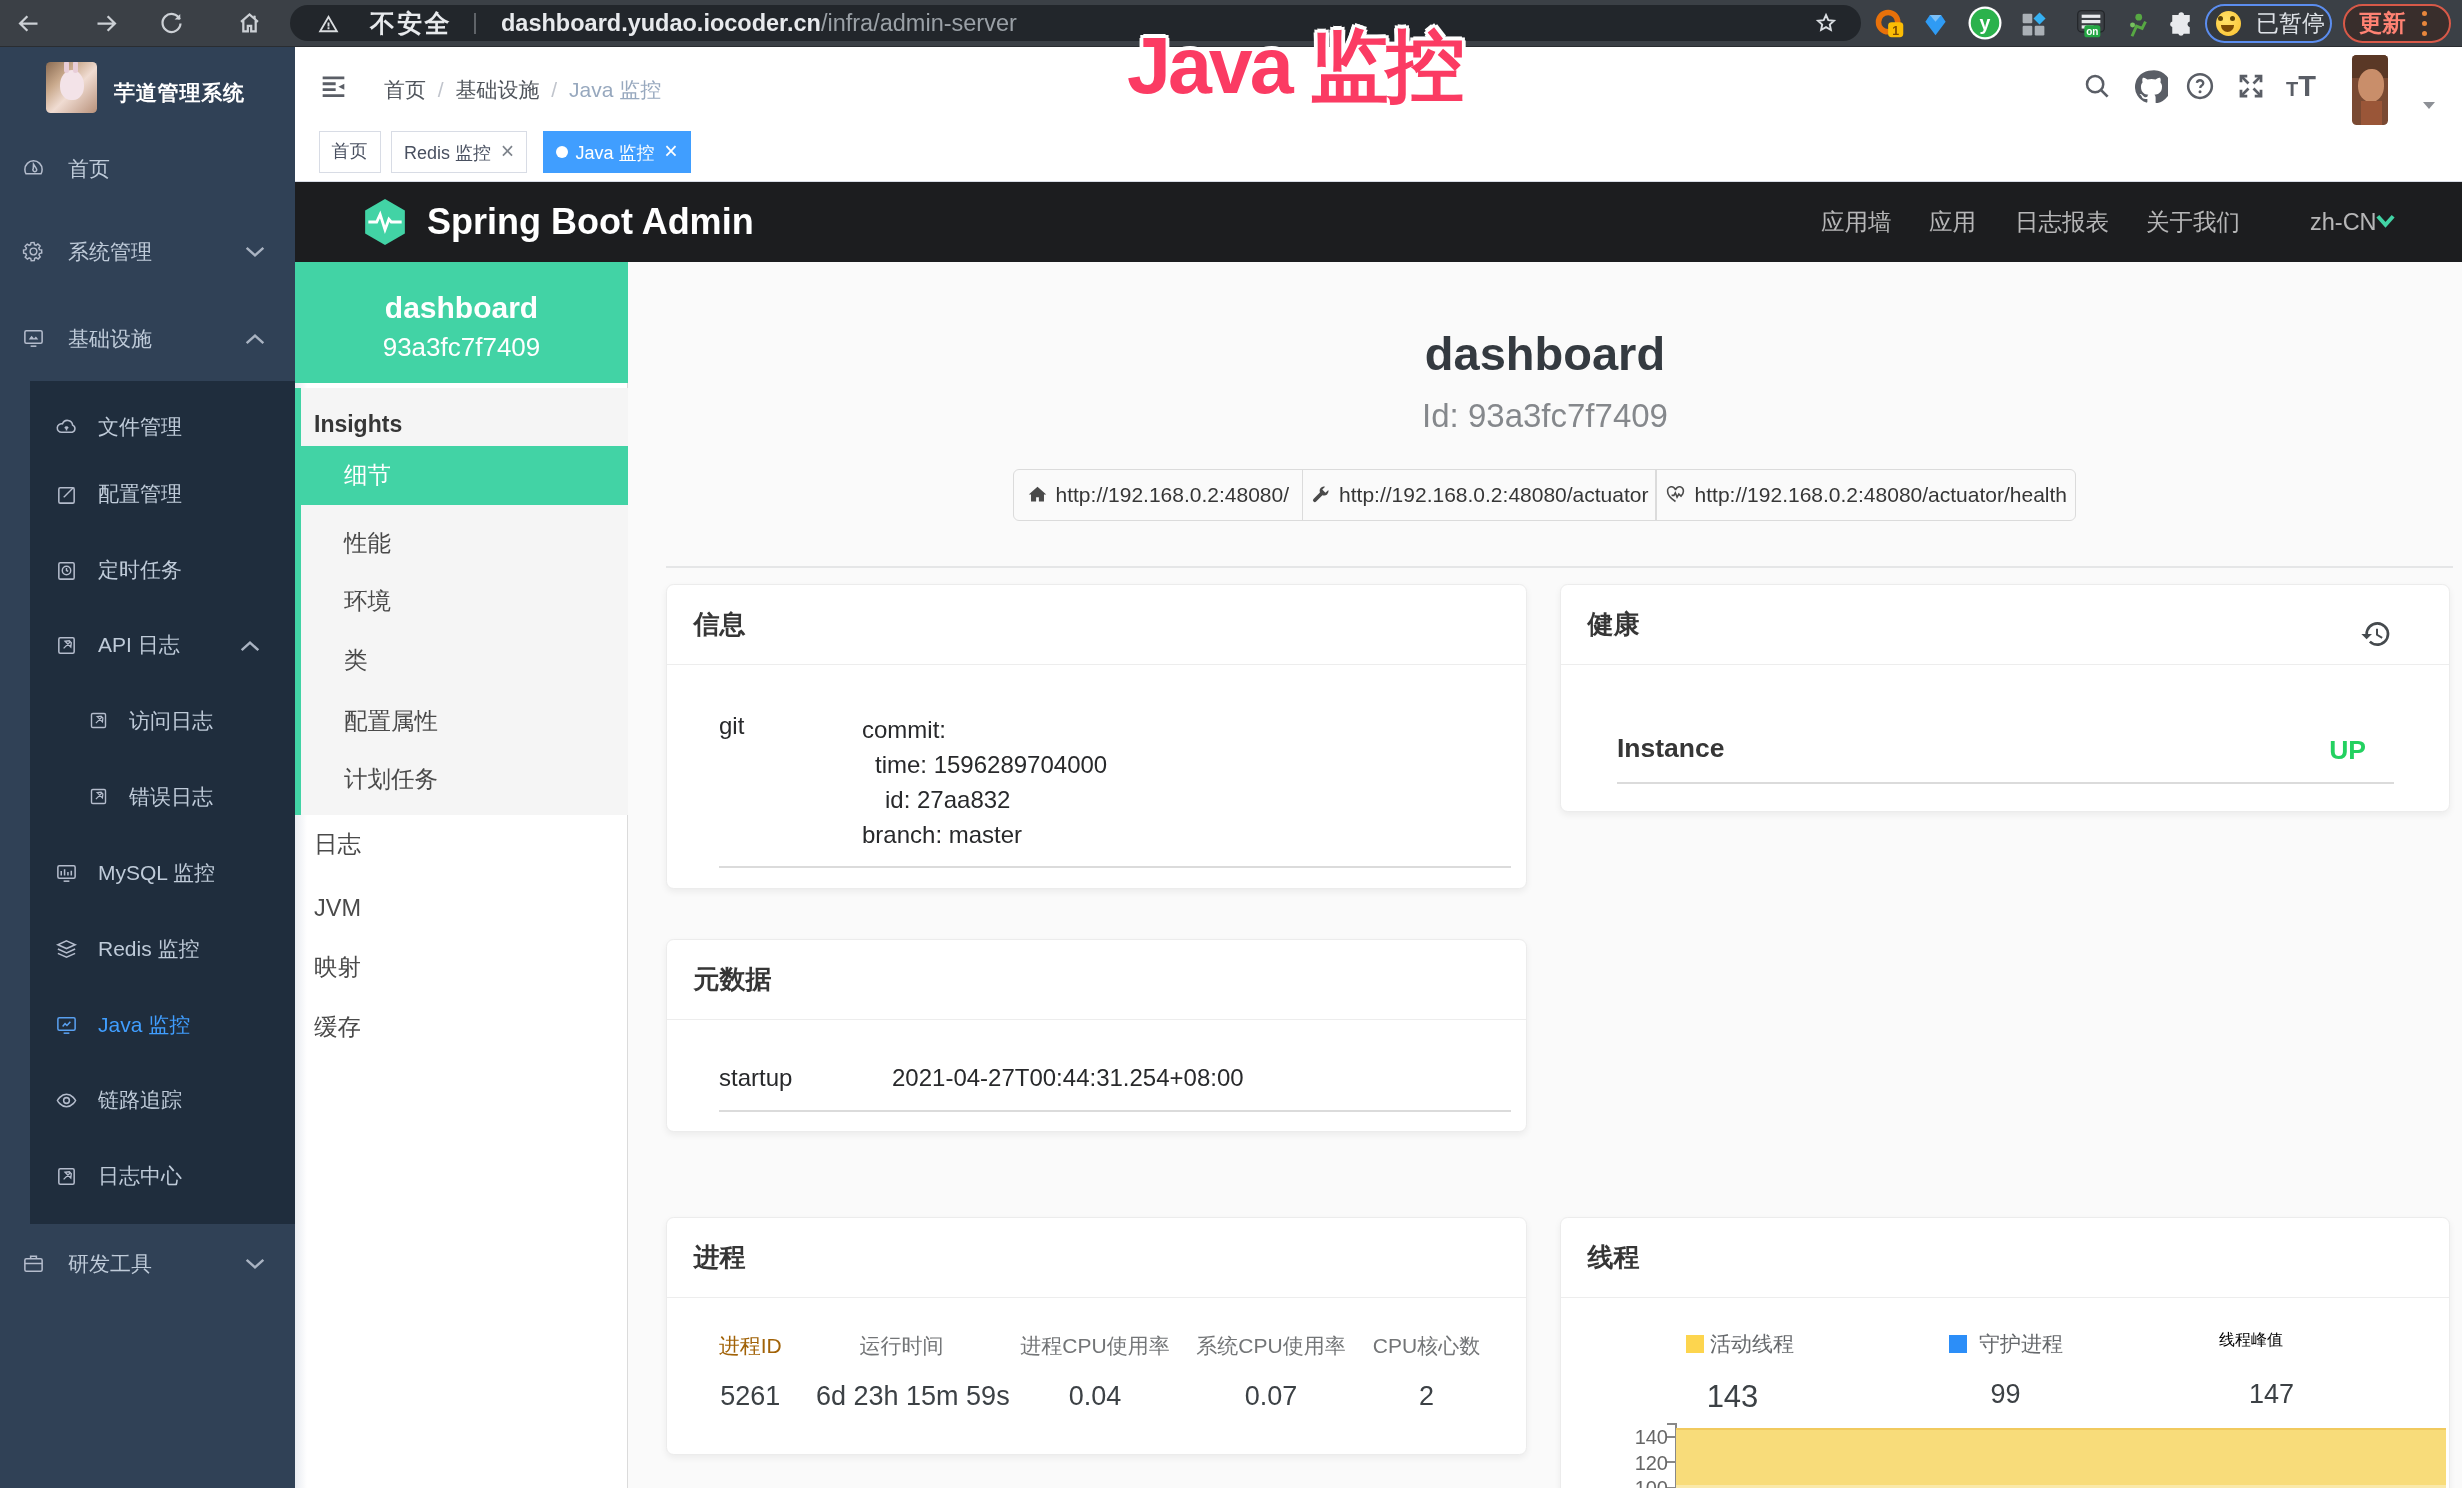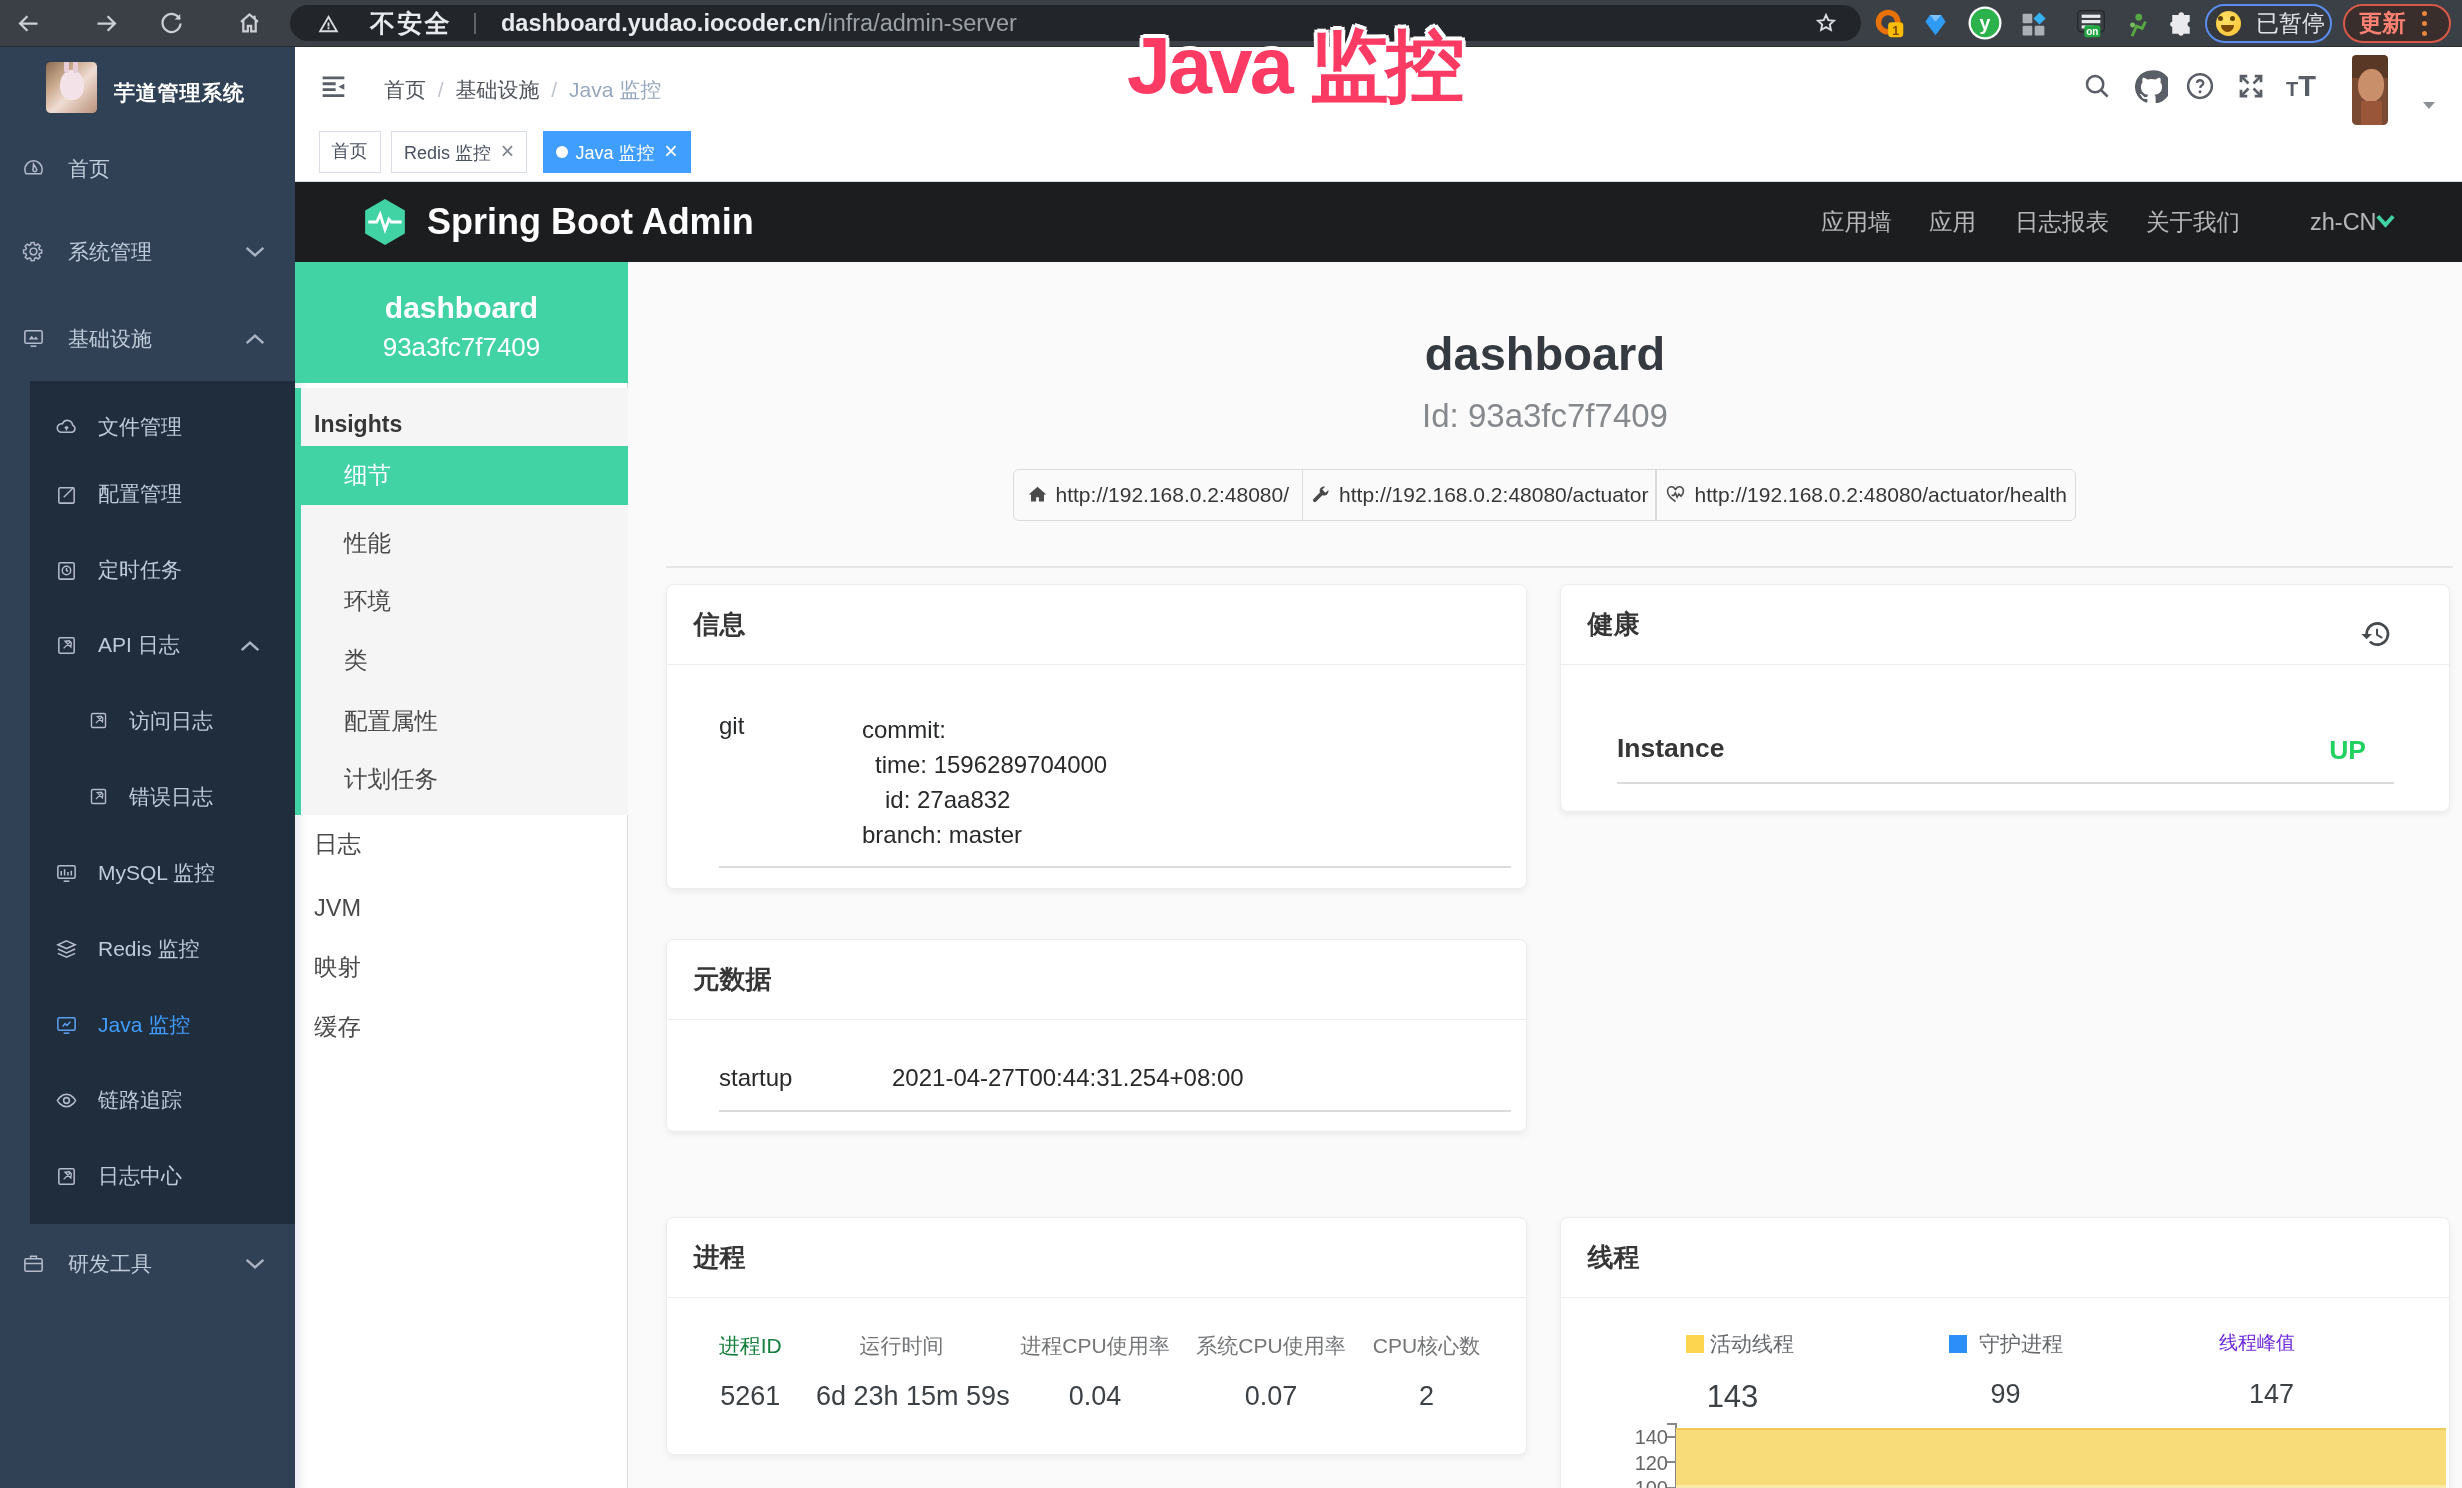--- a/index.html
+++ b/index.html
@@ -384,21 +384,21 @@
           <path fill="#454a4e" d="M13.5 8H12v5l4.28 2.54.72-1.21-3.5-2.08V8M13 3a9 9 0 0 0-9 9H1l3.96 4.03L9 12H6a7 7 0 1 1 7 7 6.9 6.9 0 0 1-4.9-2L6.7 18.42A9 9 0 1 0 13 3z"></path>
         </svg>
       <div style="position:absolute;left:56px;top:148px;font-size:26.5px;font-weight:bold;color:#363636">Instance</div>
       <div style="position:absolute;right:83px;top:150px;font-size:26.5px;font-weight:bold;color:#23d160">UP</div>
       <div style="position:absolute;left:56px;top:197px;width:777px;height:1.5px;background:#dbdbdb"></div>
     </div>
 
     <div class="card" style="left:38px;top:955px;width:861px;height:238px">
       <div class="cardhdr">进程</div>
       <div style="position:absolute;top:114px;left:0;width:100%">
-        <div style="position:absolute;left:16.7px;width:133px;text-align:center;font-size:21px;color:#15803d">进程ID</div>
+        <div style="position:absolute;left:16.7px;width:133px;text-align:center;font-size:21px;color:#a16207">进程ID</div>
         <div style="position:absolute;left:149px;width:171px;text-align:center;font-size:21px;color:#737577">运行时间</div>
         <div style="position:absolute;left:320px;width:216px;text-align:center;font-size:21px;color:#737577">进程CPU使用率</div>
         <div style="position:absolute;left:496px;width:216px;text-align:center;font-size:21px;color:#737577">系统CPU使用率</div>
         <div style="position:absolute;left:674px;width:171px;text-align:center;font-size:21px;color:#737577">CPU核心数</div>
       </div>
       <div style="position:absolute;top:163px;left:0;width:100%">
         <div style="position:absolute;left:16.7px;width:133px;text-align:center;font-size:27px;color:#3c4145">5261</div>
         <div style="position:absolute;left:149px;width:171px;text-align:center;font-size:27px;color:#3c4145;white-space:nowrap">6d 23h 15m 59s</div>
         <div style="position:absolute;left:320px;width:216px;text-align:center;font-size:27px;color:#3c4145">0.04</div>
         <div style="position:absolute;left:496px;width:216px;text-align:center;font-size:27px;color:#3c4145">0.07</div>
@@ -406,21 +406,21 @@
       </div>
     </div>
 
     <div class="card" style="left:932px;top:955px;width:890px;height:319px">
       <div class="cardhdr">线程</div>
       <div style="position:absolute;top:112px;left:0;width:100%">
         <div style="position:absolute;left:125px;top:4.6px;width:18px;height:18px;background:#fdd54e"></div>
         <div style="position:absolute;left:149px;font-size:21px;color:#66696c">活动线程</div>
         <div style="position:absolute;left:388px;top:4.6px;width:18px;height:18px;background:#2c8ef8"></div>
         <div style="position:absolute;left:418px;font-size:21px;color:#66696c">守护进程</div>
-        <div style="position:absolute;left:658px;font-size:19px;color:#6d28d9">线程峰值</div>
+        <div style="position:absolute;left:658px;font-size:16px;color:#000000">线程峰值</div>
       </div>
       <div style="position:absolute;top:161px;left:0;width:100%">
         <div style="position:absolute;left:111px;width:121px;text-align:center;font-size:31px;color:#3c4145">143</div>
         <div style="position:absolute;left:399px;width:91px;text-align:center;font-size:27px;color:#3c4145">99</div>
         <div style="position:absolute;left:665px;width:91px;text-align:center;font-size:27px;color:#3c4145">147</div>
       </div>
       <div style="position:absolute;left:61px;top:208px;width:46px;text-align:right;font-size:20px;color:#666">140</div>
       <div style="position:absolute;left:61px;top:234px;width:46px;text-align:right;font-size:20px;color:#666">120</div>
       <div style="position:absolute;left:61px;top:259px;width:46px;text-align:right;font-size:20px;color:#666">100</div>
       <div style="position:absolute;left:114px;top:205px;width:1.5px;height:114px;background:#888"></div>

